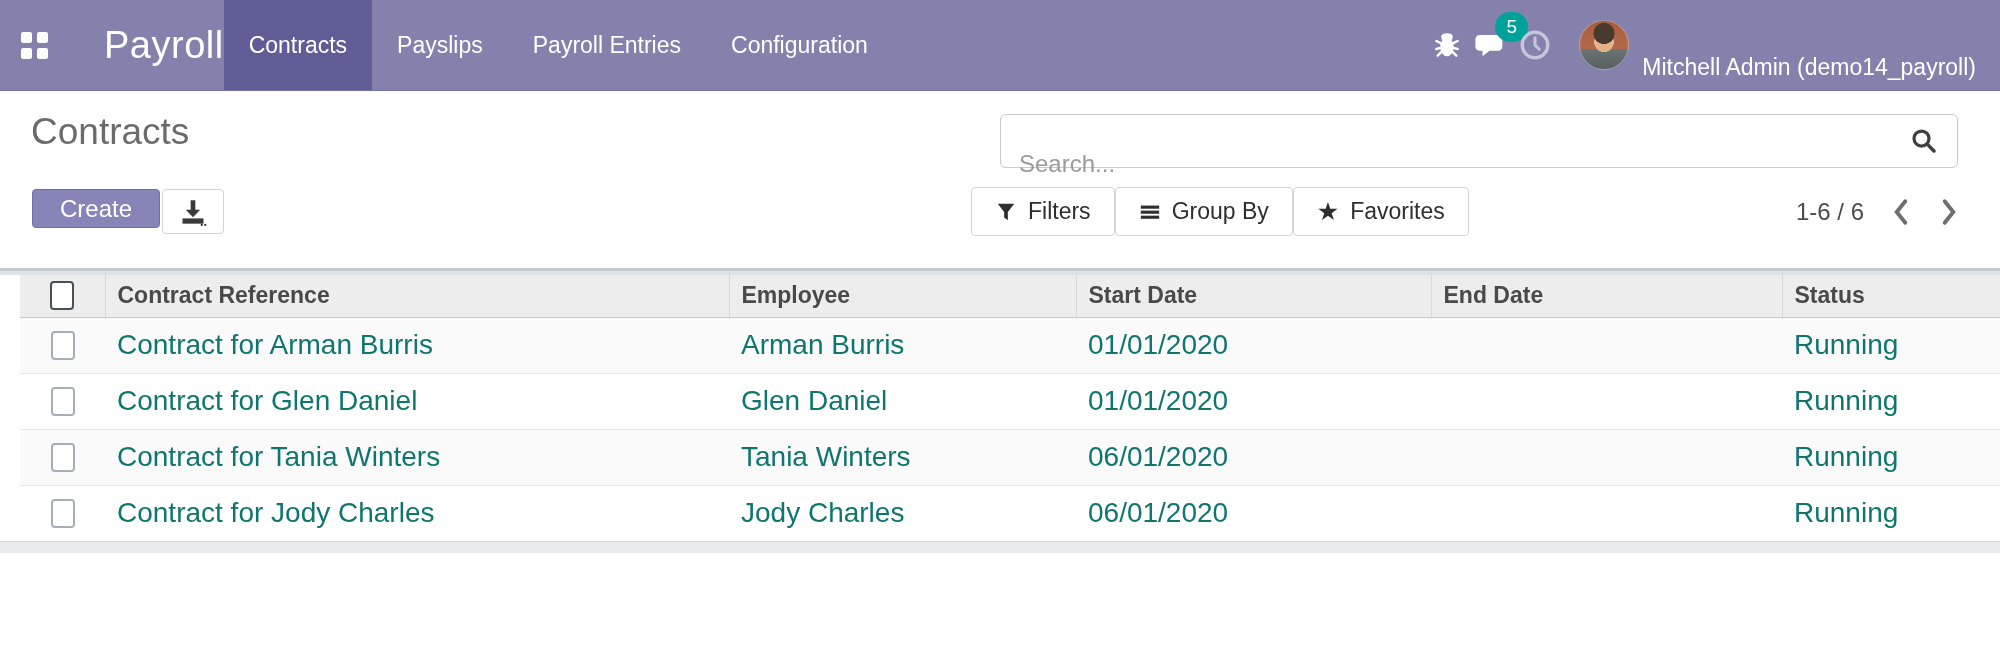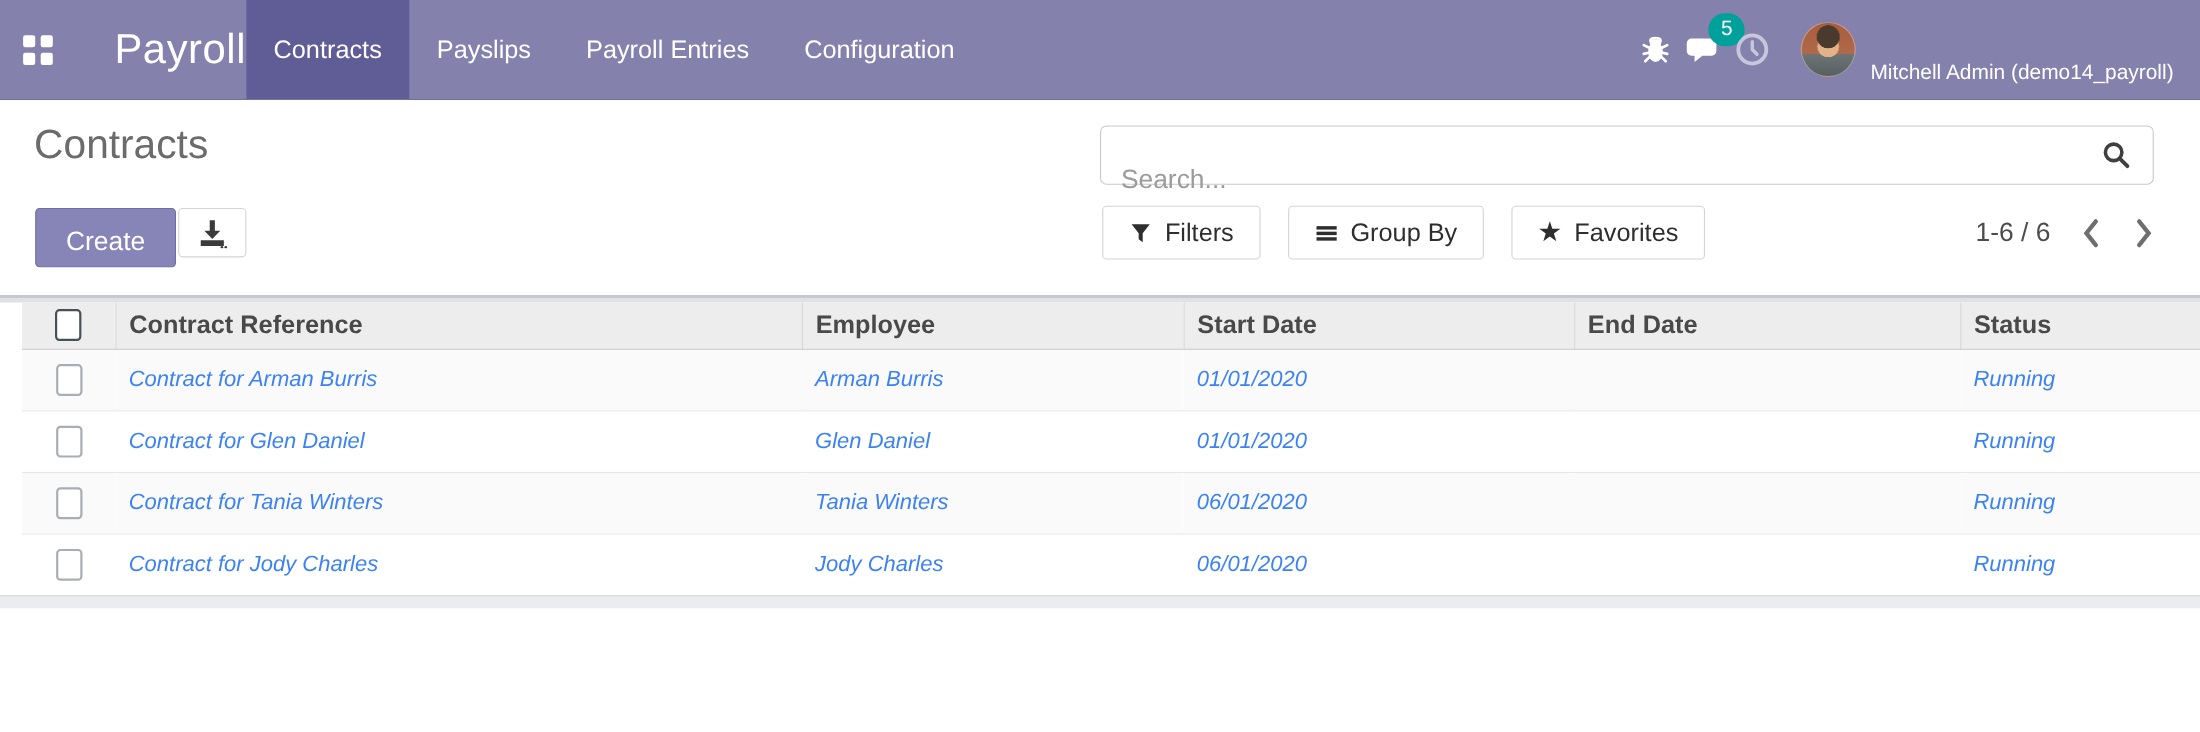--- a/index.html
+++ b/index.html
@@ -26,41 +26,41 @@
   .badge { position: absolute; top: 12px; left: 26px; background: #00a09b; color: #fff;
     min-width: 33px; height: 30px; border-radius: 15px; font-size: 19px;
     display: flex; align-items: center; justify-content: center; padding: 0 6px; }
   .clock-dim { opacity: 0.55; }
   .avatar { width: 50px; height: 50px; border-radius: 50%; margin: 0 13px 0 22px;
     border: 1px solid rgba(255,255,255,0.35); cursor: pointer;
     background:
       radial-gradient(circle at 50% 26%, #4a3a2d 0 24%, rgba(0,0,0,0) 25%),
       radial-gradient(circle at 50% 44%, #e3b289 0 27%, rgba(0,0,0,0) 28%),
       linear-gradient(180deg, #a85c3e 0%, #b06a49 58%, #6d7476 59%, #585f61 100%); }
-  .username { font-size: 19px; color: #fff; white-space: nowrap; cursor: pointer; margin-top: 44px; }
+  .username { font-size: 23px; color: #fff; white-space: nowrap; cursor: pointer; margin-top: 44px; }
 
   
   .control-panel { position: relative; height: 177px; background: #fff; }
   .page-title { position: absolute; left: 31px; top: 20px; font-size: 37px;
     color: #6b6b6b; font-weight: 400; }
-  .btn-create { position: absolute; left: 32px; top: 98px; height: 54px;
+  .btn-create { position: absolute; left: 32px; top: 98px; height: 39px;
     background: #8784b7; border: 1px solid #716da6; border-radius: 4px; color: #fff;
-    font-size: 24px; padding: 16px 27px; cursor: pointer; font-family: inherit; }
+    font-size: 24px; padding: 4px 27px; cursor: pointer; font-family: inherit; }
   .btn-export { position: absolute; left: 162px; top: 98px; width: 62px; height: 45px;
     background: #fff; border: 1px solid #d4d4d4; border-radius: 4px; cursor: pointer;
     display: flex; align-items: center; justify-content: center; }
 
   .search-box { position: absolute; left: 1000px; top: 23px; width: 958px; height: 54px;
     border: 1px solid #c9c9c9; border-radius: 6px; display: flex; align-items: center;
     padding: 0 18px; background: #fff; }
   .search-box input { flex: 1; border: none; outline: none; font-size: 24px;
     color: #444; font-family: inherit; background: transparent; margin-top: 46px; }
   .search-box input::placeholder { color: #9b9b9b; }
 
-  .filter-row { position: absolute; left: 1002px; top: 96px; display: flex; gap: 25px; }
+  .filter-row { position: absolute; left: 971px; top: 96px; display: flex; }
   .btn-filter { height: 49px; background: #fff; border: 1px solid #d4d4d4; border-radius: 4px;
     display: flex; align-items: center; gap: 11px; padding: 0 23px; font-size: 23px;
     color: #2e2e2e; cursor: pointer; font-family: inherit; white-space: nowrap; }
   .star-glyph { font-size: 25px; color: #2e2e2e; line-height: 1; }
 
   .pager { position: absolute; right: 38px; top: 96px; height: 49px;
     display: flex; align-items: center; gap: 24px; }
   .pager-value { font-size: 24px; color: #4c4c4c; cursor: pointer; white-space: nowrap; }
   .pager-nav { display: flex; align-items: center; gap: 22px; }
   .pager-btn { cursor: pointer; display: flex; align-items: center; }
@@ -72,22 +72,22 @@
   col.c-start { width: 355px; } col.c-end { width: 351px; } col.c-status { width: 238px; }
   thead tr { height: 42px; background: #ededee; }
   th { font-size: 23px; font-weight: bold; color: #494949; text-align: left;
     padding: 0 12px; border-right: 1px solid #d9d9d9; border-bottom: 1px solid #c9c9c9;
     cursor: pointer; white-space: nowrap; }
   th:last-child { border-right: none; }
   tbody tr { height: 56px; cursor: pointer; }
   tbody tr:nth-child(odd) { background: #fafafa; }
   tbody tr:nth-child(even) { background: #fff; }
   tbody tr + tr td { border-top: 1px solid #e4e7ea; }
-  td { font-size: 20px; color: #3b82f6; padding: 0 12px; white-space: nowrap;
-    overflow: hidden; font-style: italic; }
+  td { font-size: 28px; color: #0f766e; padding: 0 12px; white-space: nowrap;
+    overflow: hidden; }
   .cb-cell { text-align: center; padding: 0; }
   .cb { width: 24px; height: 29px; border-radius: 4px; background: #fff; margin: 0 auto; }
   .cb-header { border: 2px solid #494f57; }
   .cb-row { border: 2px solid #a8aeb5; }
   .list-footer { height: 12px; background: #eaecef; border-top: 1px solid #d8dbdf; }
 </style>
 </head>
 <body>
 
 <header class="navbar">

